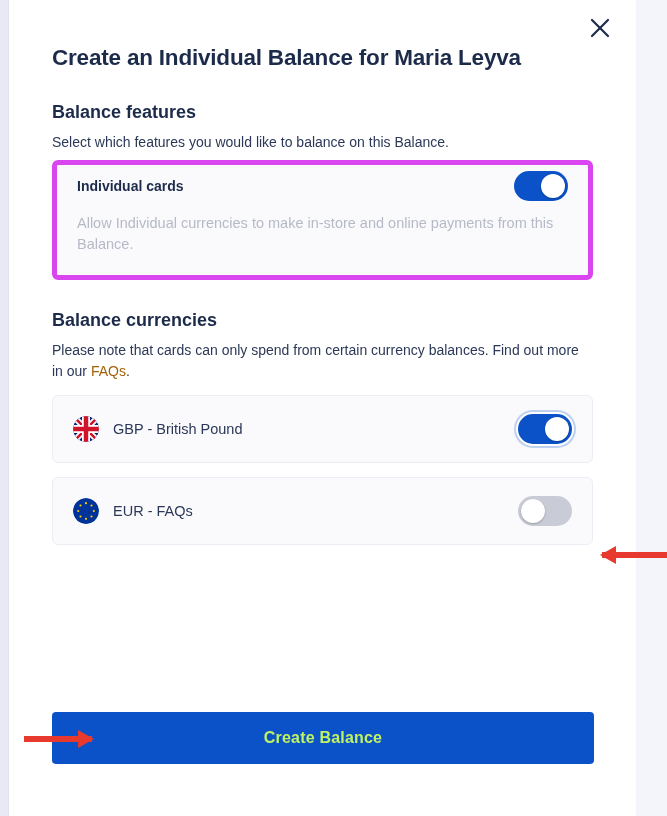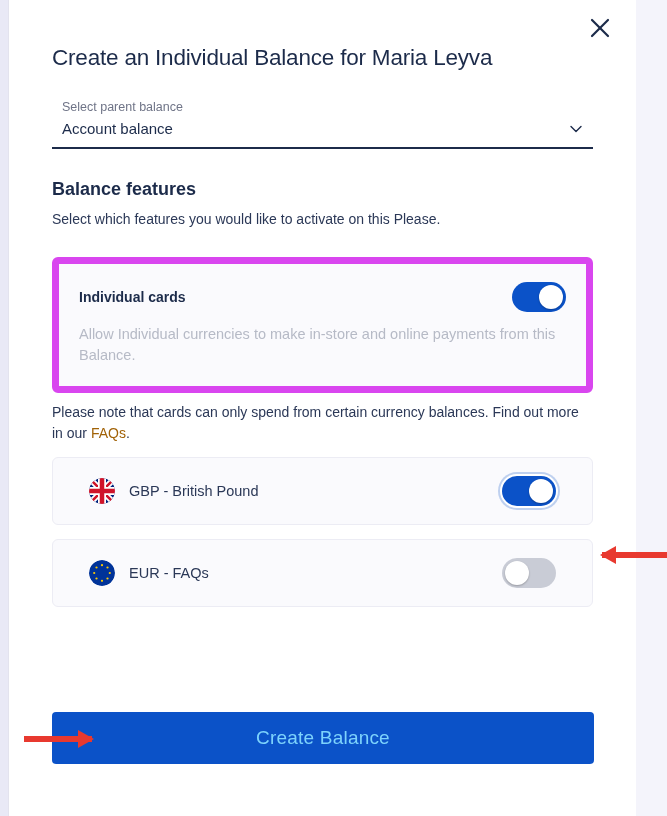--- a/index.html
+++ b/index.html
@@ -44,21 +44,21 @@
     padding: 0;
   }
   .close-btn svg { display: block; }
   .inner {
     padding: 44px 43px 0 43px;
   }
   h1.title {
     margin: 0;
     font-size: 22.5px;
     line-height: 1.25;
-    font-weight: normal;
+    font-weight: bold;
     color: #1c2b4a;
     letter-spacing: -0.2px;
   }
   .select-wrap {
     margin-top: 28px;
     border-bottom: 2px solid #1c2b4a;
     padding: 0 0 10px 0;
     position: relative;
   }
   .select-label {
@@ -87,25 +87,25 @@
     margin: 9px 0 0 0;
     font-size: 14px;
     color: #2b3857;
     line-height: 1.45;
   }
   .section-sub a {
     color: #a16207;
     text-decoration: none;
   }
   .card {
-    margin-top: 28px;
+    margin-top: 8px;
     background: #fafafd;
-    border: 7px solid #d946ef;
+    border: 5px solid #d946ef;
     border-radius: 6px;
-    padding: 18px 20px 20px 20px;
+    padding: 6px 20px 20px 20px;
   }
   .card-row {
     display: flex;
     align-items: center;
     justify-content: space-between;
   }
   .card-title {
     font-size: 14px;
     font-weight: bold;
     color: #1c2b4a;
@@ -139,21 +139,21 @@
   }
   .toggle.on .knob { right: 3px; }
   .toggle.off .knob { left: 3px; }
   .toggle.highlight { box-shadow: 0 0 0 2px #ffffff, 0 0 0 4px rgba(11,82,200,.25); }
 
   .currency-row {
     margin-top: 14px;
     background: #fafafd;
     border: 1px solid #ececf4;
     border-radius: 6px;
-    padding: 0 36px;
+    padding: 0 20px;
     height: 68px;
     display: flex;
     align-items: center;
     justify-content: space-between;
   }
   .cur-left { display: flex; align-items: center; }
   .flag {
     width: 26px; height: 26px;
     border-radius: 50%;
     margin-right: 14px;
@@ -165,25 +165,25 @@
     font-size: 14.5px;
     color: #2b3857;
   }
   .create-btn {
     position: absolute;
     left: 43px;
     top: 712px;
     width: 542px;
     height: 52px;
     background: #0b52c8;
-    color: #7dd3fc;
+    color: #bef264;
     border: none;
     border-radius: 4px;
-    font-size: 19px;
-    font-weight: normal;
+    font-size: 16px;
+    font-weight: bold;
     letter-spacing: .2px;
     cursor: pointer;
     font-family: "Liberation Sans", sans-serif;
   }
   
   .arrow {
     position: absolute;
     pointer-events: none;
   }
   .arrow-right-gbp { left: 580px; top: 540px; }
@@ -204,43 +204,35 @@
           <line x1="3" y1="3" x2="19" y2="19" stroke="#1c2b4a" stroke-width="2.2" stroke-linecap="round"></line>
           <line x1="19" y1="3" x2="3" y2="19" stroke="#1c2b4a" stroke-width="2.2" stroke-linecap="round"></line>
         </svg>
       </span>
     </button>
 
     <div class="inner">
 
       <h1 class="title">Create an Individual Balance for Maria Leyva</h1>
 
-      <div class="select-wrap">
-        <div class="select-label">Select parent balance</div>
-        <div class="select-value">Account balance</div>
-        <span class="chevron">
-          <svg width="14" height="14" viewBox="0 0 14 14" aria-hidden="true">
-            <polyline points="2,4.5 7,9.5 12,4.5" fill="none" stroke="#1c2b4a" stroke-width="1.4" stroke-linecap="round" stroke-linejoin="round"></polyline>
-          </svg>
-        </span>
-      </div>
 
       <div class="section-title">Balance features</div>
-      <p class="section-sub">Select which features you would like to activate on this Please.</p>
+      <p class="section-sub">Select which features you would like to balance on this Balance.</p>
 
       <div class="card">
         <div class="card-row">
           <span class="card-title">Individual cards</span>
           <button class="toggle on">
             <span class="knob"></span>
           </button>
         </div>
         <p class="card-desc">Allow Individual currencies to make in-store and online payments from this Balance.</p>
       </div>
 
+      <div class="section-title">Balance currencies</div>
       <p class="section-sub"><span>Please note that cards can only spend from certain currency balances. Find out more in our </span><a href="#">FAQs</a><span>.</span></p>
 
       <div class="currency-row">
         <span class="cur-left">
           <span class="flag">
             <svg width="26" height="26" viewBox="0 0 26 26" aria-hidden="true">
               <circle cx="13" cy="13" r="13" fill="#00247d"></circle>
               <g clip-path="url(#cgbp)">
                 <clipPath id="cgbp">
                     <circle cx="13" cy="13" r="13"></circle>

